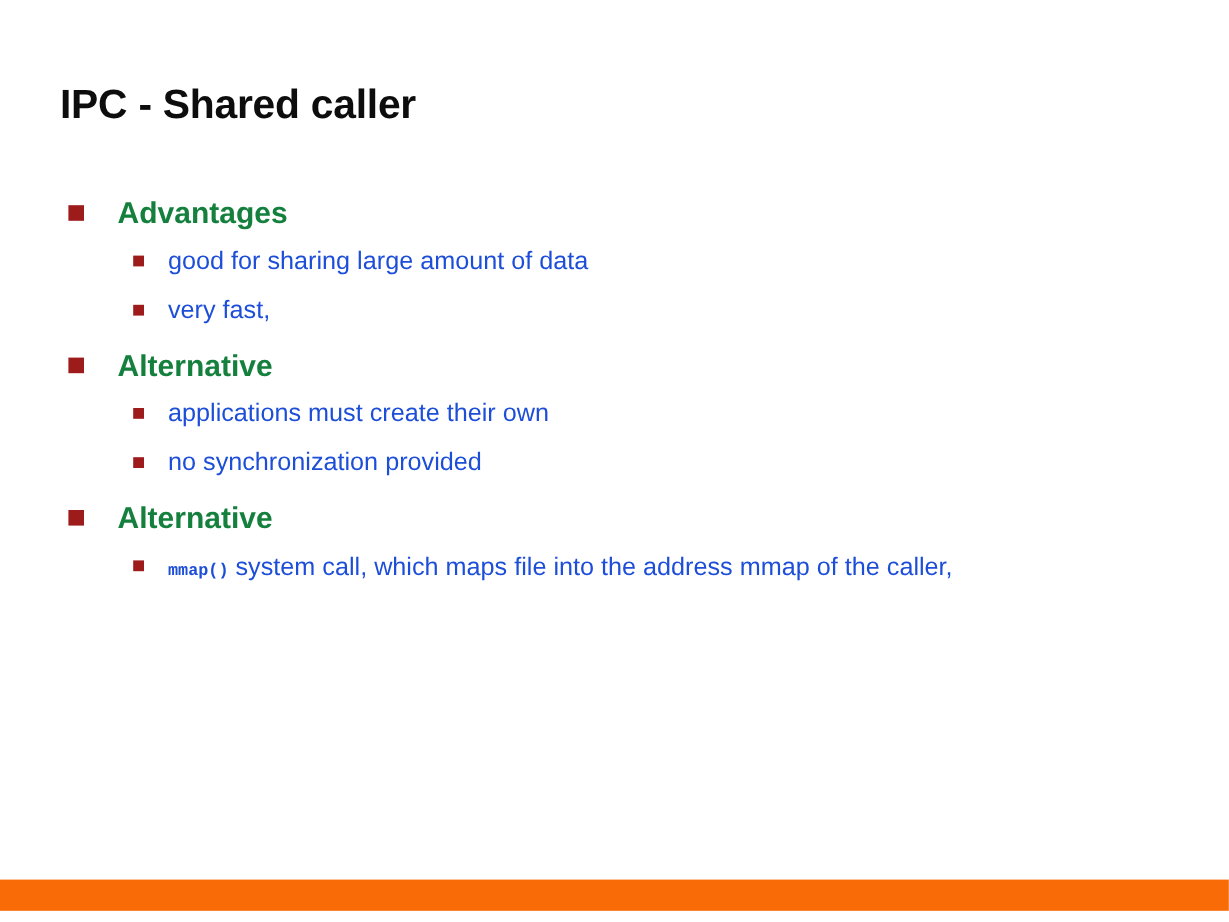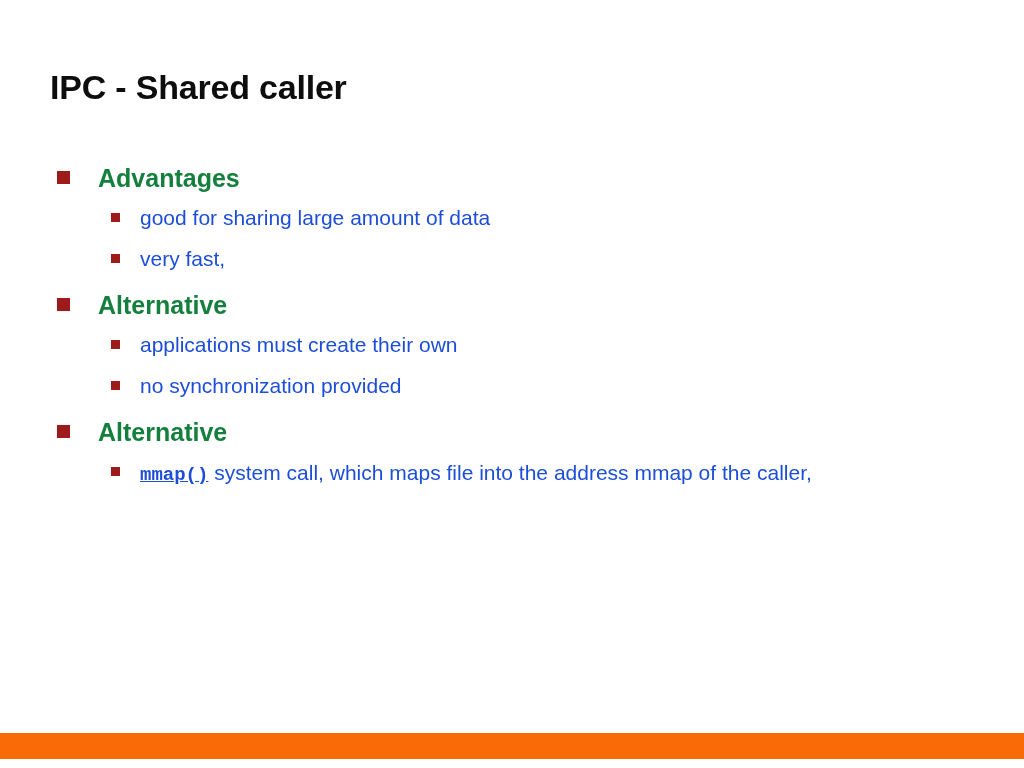--- a/index.html
+++ b/index.html
@@ -90,23 +90,22 @@
     line-height: 33px;
     max-width: 790px;
   }
   .lvl2 .lvl2-text.wrap-block {
     line-height: 36px;
   }
 
   .mono-code {
     font-family: "Liberation Mono", "DejaVu Sans Mono", monospace;
     font-weight: bold;
-    font-size: 19px;
+    font-size: 14px;
     letter-spacing: 0px;
-    text-decoration: underline;
   }
 
   
   .group + .group {
     margin-top: 12px;
   }
   .lvl1 + .lvl2 {
     margin-top: 5px;
   }
   .lvl2 + .lvl2 {

